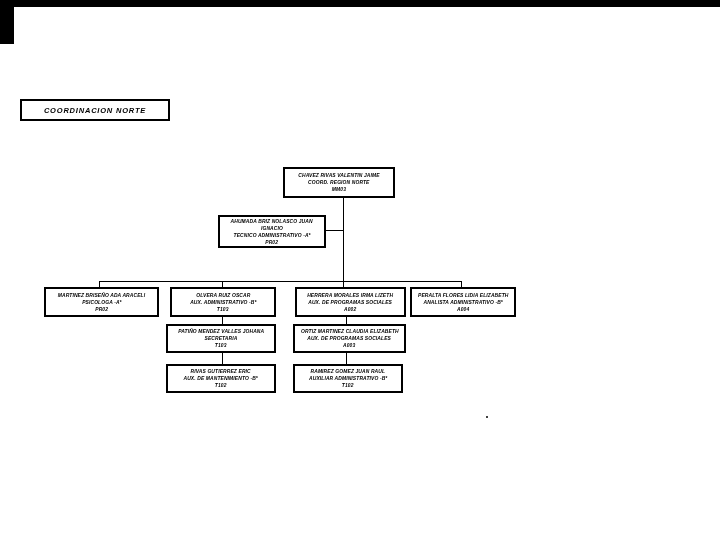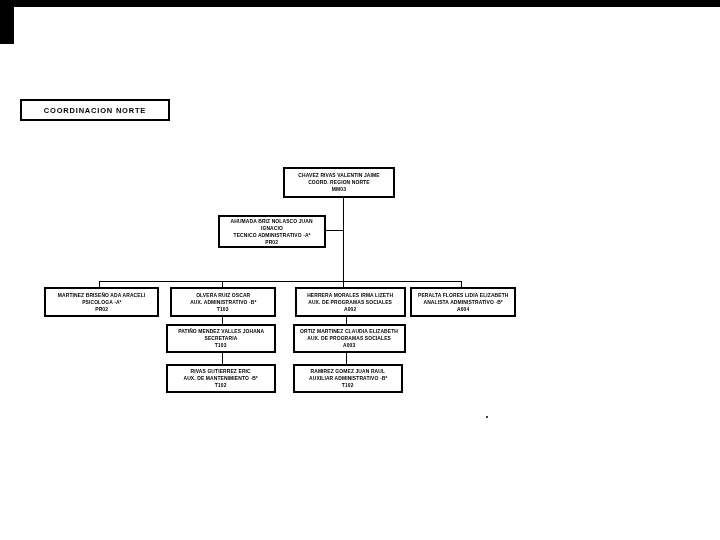--- a/index.html
+++ b/index.html
@@ -1,18 +1,18 @@
 <!DOCTYPE html>
 <html><head>
 <meta charset="utf-8">
 <style>
   html,body{margin:0;padding:0;background:#fff;}
   .canvas{
     position:relative;width:720px;height:540px;background:#fff;
-    font-family:"Liberation Sans",sans-serif;overflow:hidden;color:#000;
+    font-family:"Liberation Sans",sans-serif;overflow:hidden;color:#000;font-style:italic;
   }
   .decor{position:absolute;background:#000;}
   .box{
     position:absolute;box-sizing:border-box;border:2px solid #000;background:#fff;
     display:flex;flex-direction:column;align-items:center;justify-content:center;
     text-align:center;font-weight:700;
   }
   .ln{
     display:block;white-space:nowrap;font-size:9px;line-height:7px;height:7px;
     font-weight:700;transform:scale(0.55);transform-origin:50% 50%;letter-spacing:0.2px;

